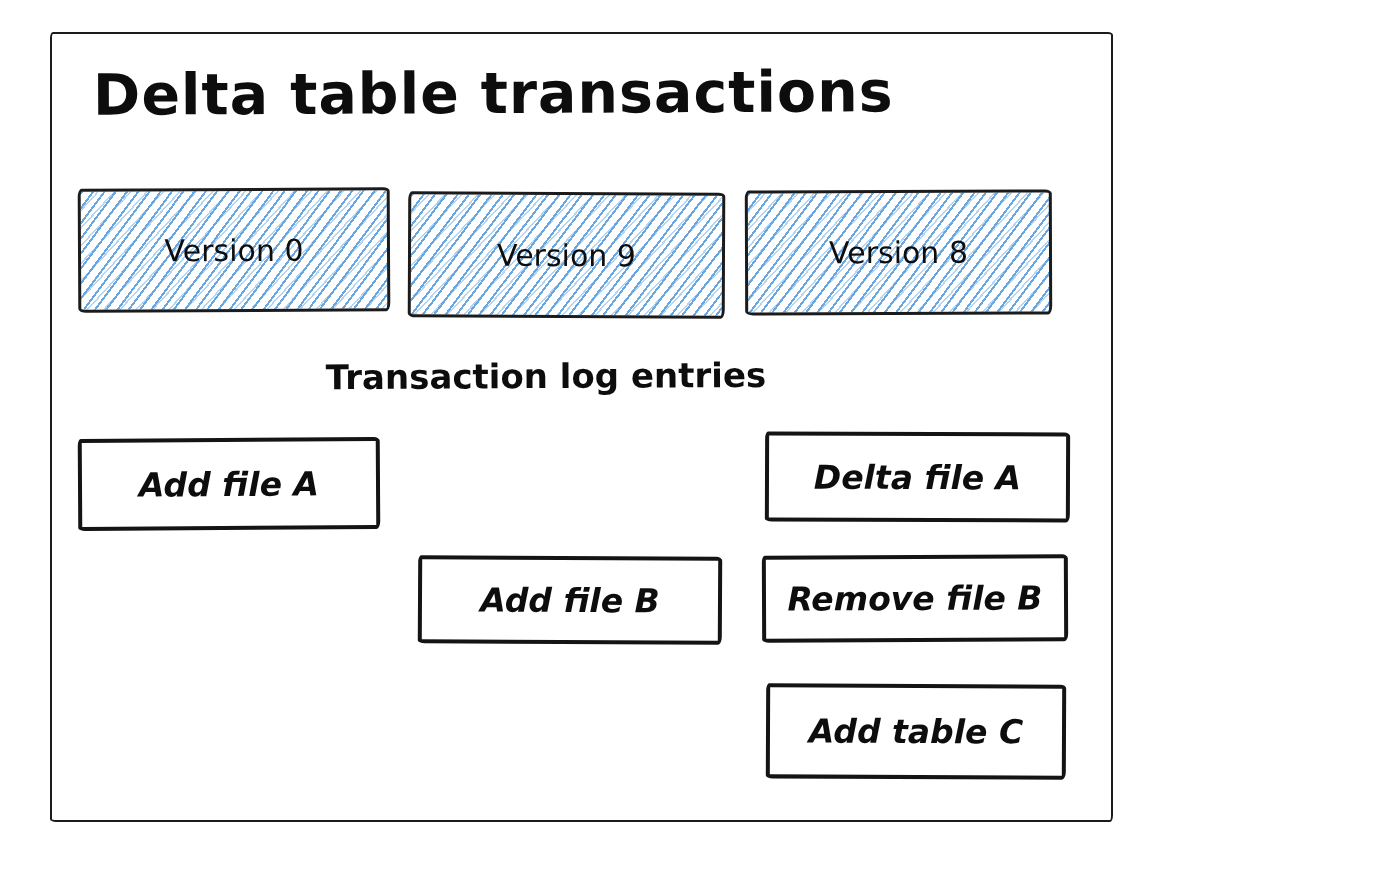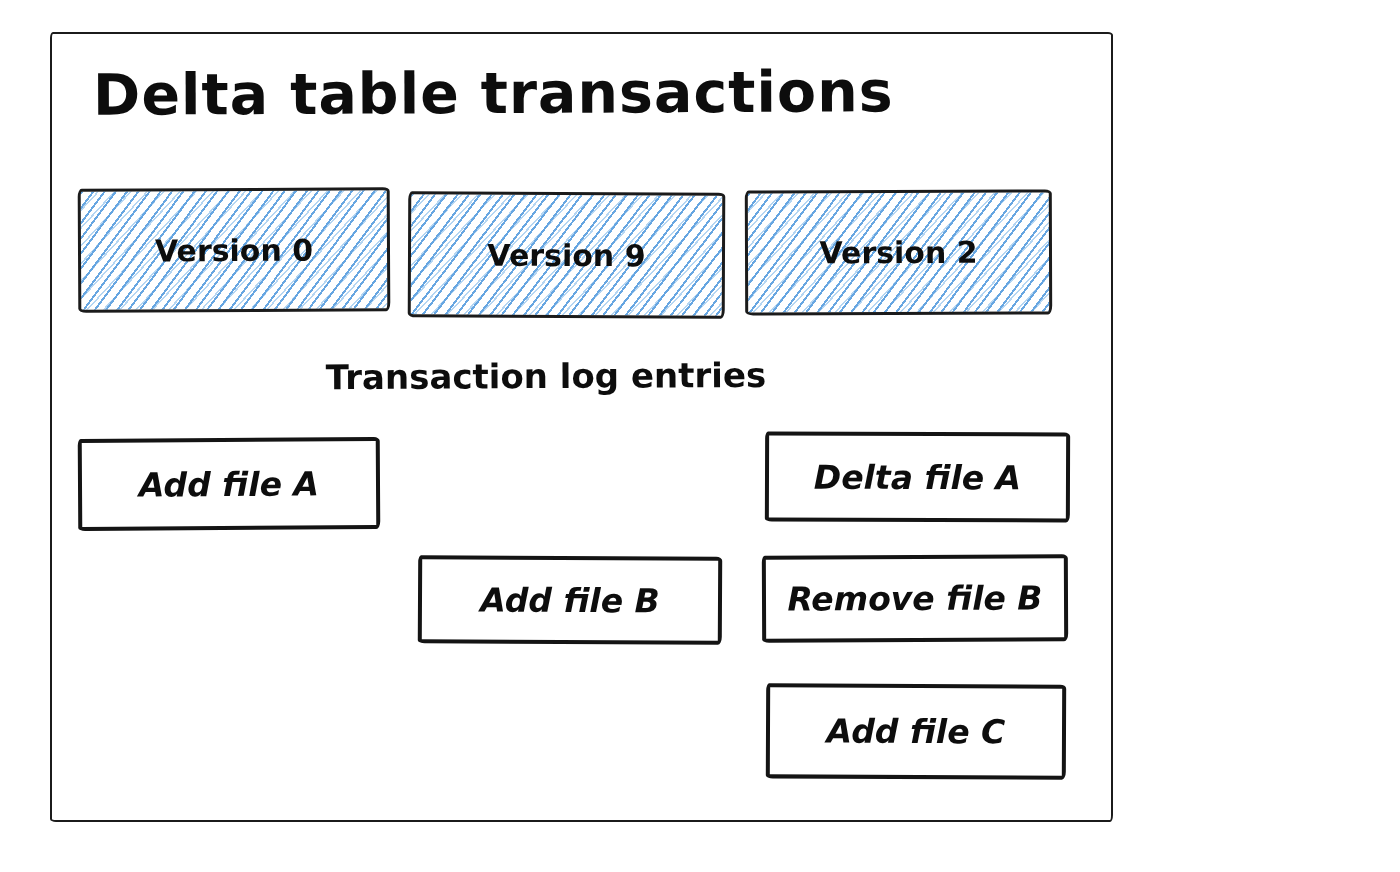--- a/index.html
+++ b/index.html
@@ -57,21 +57,21 @@
     background-image:
       repeating-linear-gradient(127deg,
         rgba(96, 162, 224, 0.95) 0px, rgba(96, 162, 224, 0.95) 2px,
         transparent 2px, transparent 9px),
       repeating-linear-gradient(133deg,
         rgba(120, 180, 232, 0.55) 0px, rgba(120, 180, 232, 0.55) 1.5px,
         transparent 1.5px, transparent 12px);
   }
   .version-box .version-label {
     font-size: 30px;
-    font-weight: 700;
+    font-weight: 400;
     color: #0d0d0d;
     background: transparent;
     padding: 0 6px;
     white-space: nowrap;
   }
   .vbox-0 { left: 78px;  top: 188px; width: 312px; height: 124px; transform: rotate(-0.3deg); }
   .vbox-1 { left: 408px; top: 192px; width: 317px; height: 126px; transform: rotate(0.25deg); }
   .vbox-2 { left: 745px; top: 190px; width: 307px; height: 125px; transform: rotate(-0.2deg); }
 
   .subtitle {
@@ -121,21 +121,21 @@
 
   <div class="version-box vbox-0">
     <span class="version-label">Version 0</span>
   </div>
 
   <div class="version-box vbox-1">
     <span class="version-label">Version 9</span>
   </div>
 
   <div class="version-box vbox-2">
-    <span class="version-label">Version 2</span>
+    <span class="version-label">Version 8</span>
   </div>
 
   <div class="subtitle">Transaction log entries</div>
 
   <div class="entry-box ebox-add-a">
     <span class="entry-label">Add file A</span>
   </div>
 
   <div class="entry-box ebox-add-b">
     <span class="entry-label">Add file B</span>
@@ -143,16 +143,16 @@
 
   <div class="entry-box ebox-remove-a">
     <span class="entry-label">Delta file A</span>
   </div>
 
   <div class="entry-box ebox-remove-b">
     <span class="entry-label">Remove file B</span>
   </div>
 
   <div class="entry-box ebox-add-c">
-    <span class="entry-label">Add file C</span>
+    <span class="entry-label">Add table C</span>
   </div>
 
 </div>
 
 </body></html>

